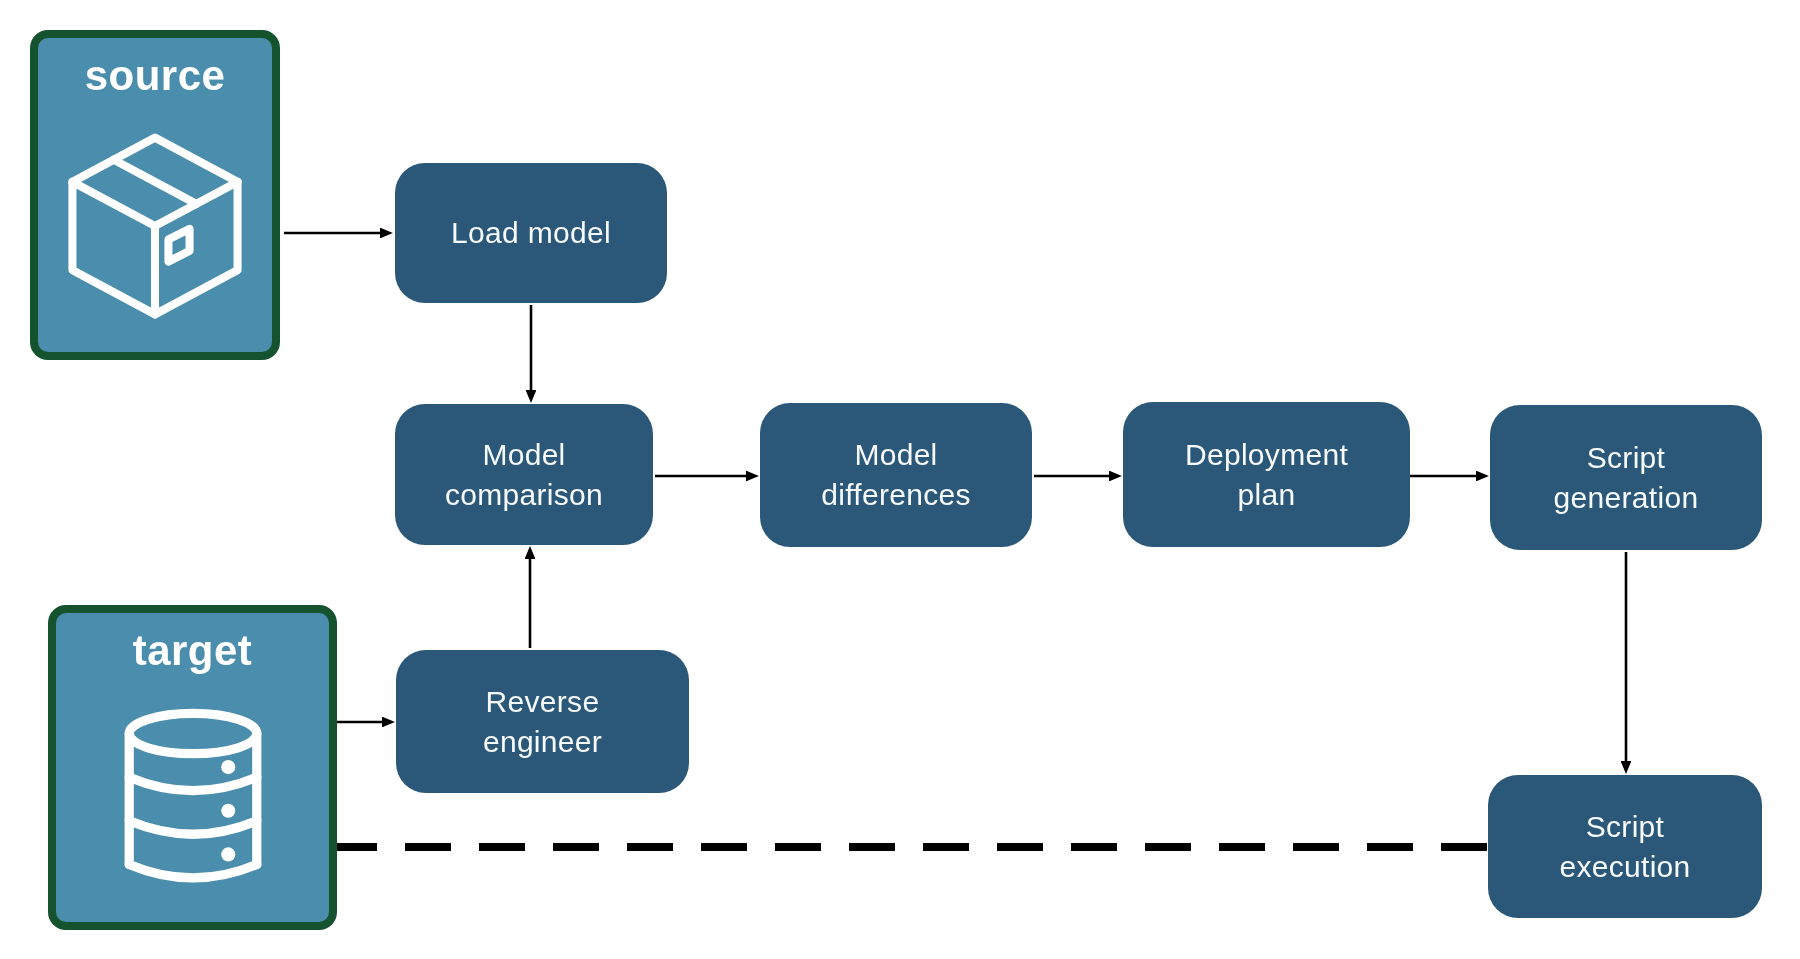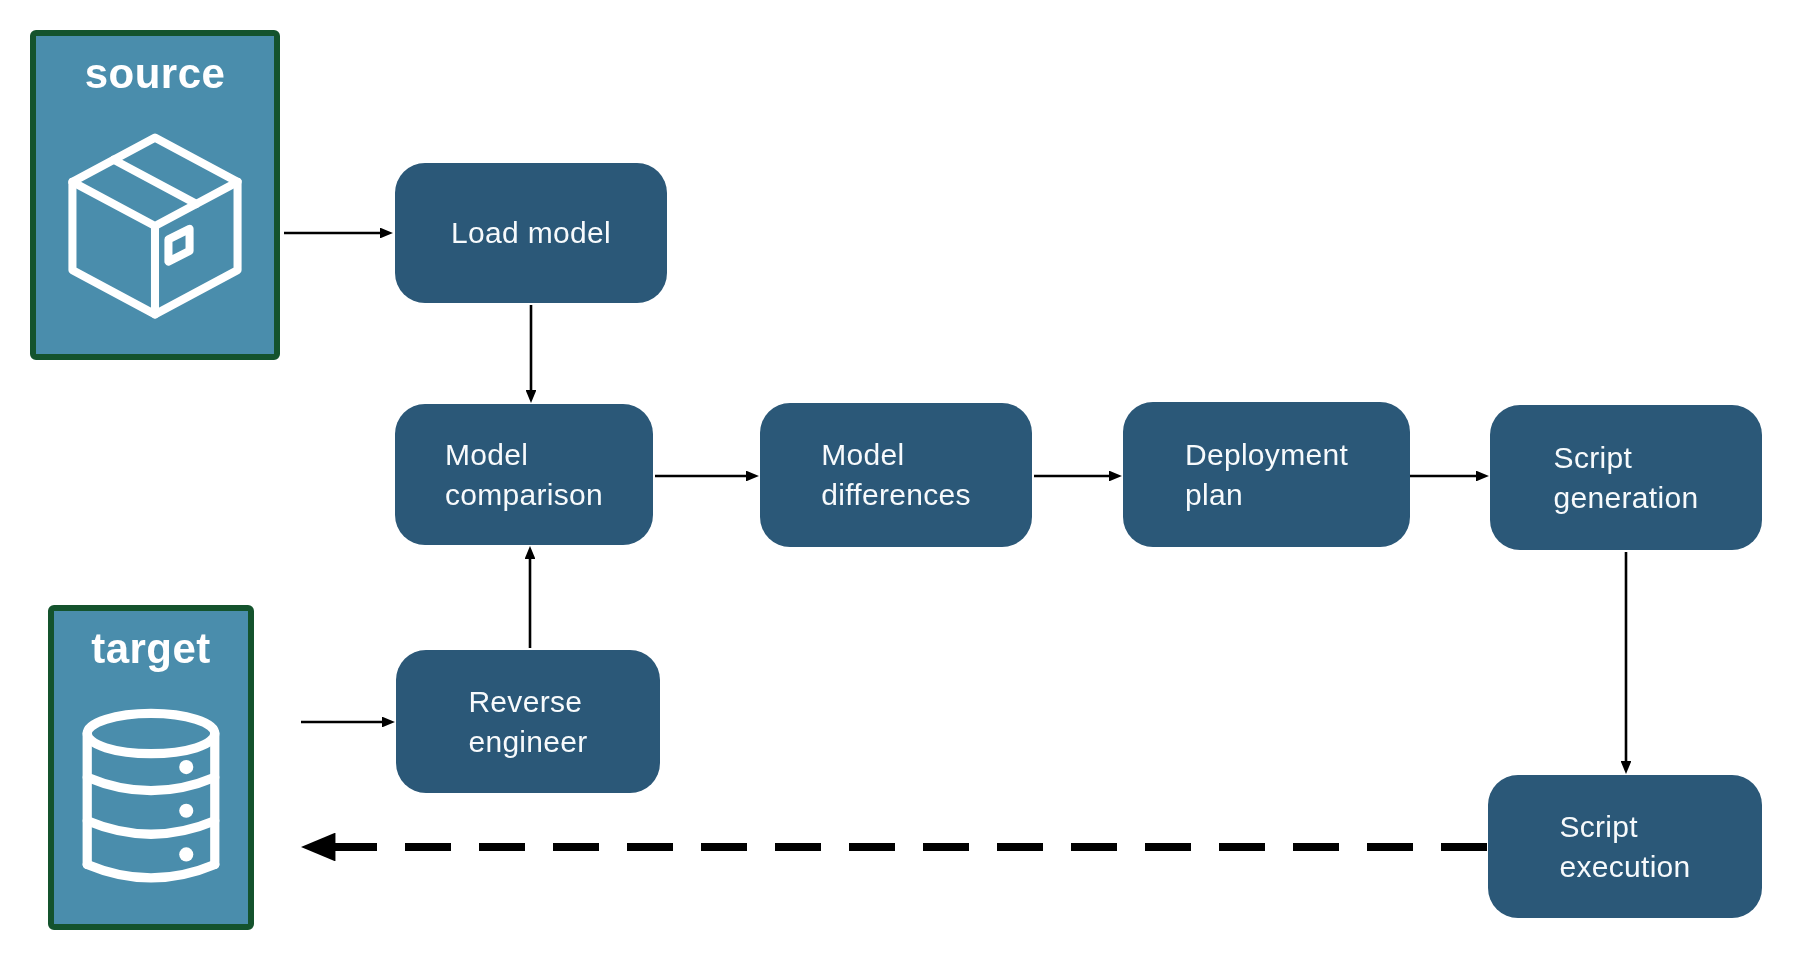--- a/index.html
+++ b/index.html
@@ -34,43 +34,44 @@
   .node {
     position: absolute;
     background: #2B5878;
     border-radius: 30px;
     color: #F7FAFC;
     font-size: 30px;
     line-height: 1.32;
     display: flex;
     align-items: center;
     justify-content: center;
+    text-align: center;
     white-space: pre-line;
     letter-spacing: 0.3px;
   }
   #load-model        { left: 395px;  top: 163px; width: 272px; height: 140px; }
   #model-comparison  { left: 395px;  top: 404px; width: 258px; height: 141px; }
   #model-differences { left: 760px;  top: 403px; width: 272px; height: 144px; }
   #deployment-plan   { left: 1123px; top: 402px; width: 287px; height: 145px; }
   #script-generation { left: 1490px; top: 405px; width: 272px; height: 145px; }
-  #reverse-engineer  { left: 396px;  top: 650px; width: 264px; height: 143px; }
+  #reverse-engineer  { left: 396px;  top: 650px; width: 293px; height: 143px; }
   #script-execution  { left: 1488px; top: 775px; width: 274px; height: 143px; }
   
   .entity {
     position: absolute;
     background: #4A8DAC;
-    border: 6px solid #14532d;
-    border-radius: 6px;
+    border: 8px solid #14532d;
+    border-radius: 18px;
     box-sizing: border-box;
     display: flex;
     flex-direction: column;
     align-items: center;
   }
   #source { left: 30px; top: 30px;  width: 250px; height: 330px; }
-  #target { left: 48px; top: 605px; width: 206px; height: 325px; }
+  #target { left: 48px; top: 605px; width: 289px; height: 325px; }
   .entity-label {
     font-weight: 700;
     font-size: 42px;
     color: #ffffff;
     margin-top: 14px;
     letter-spacing: 0.5px;
   }
   .entity-icon {
     flex: 1;
     width: 100%;

